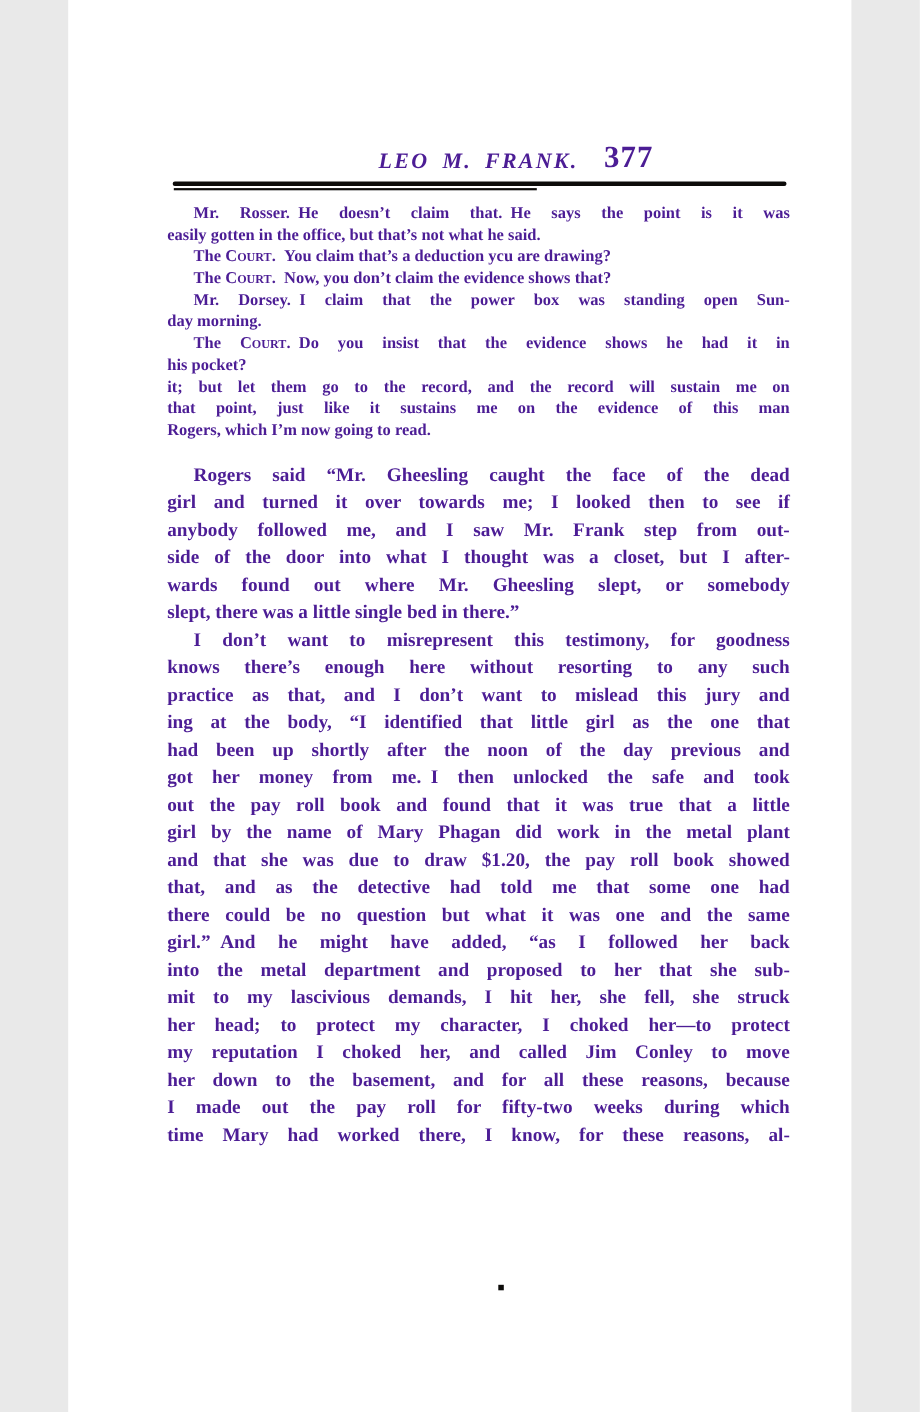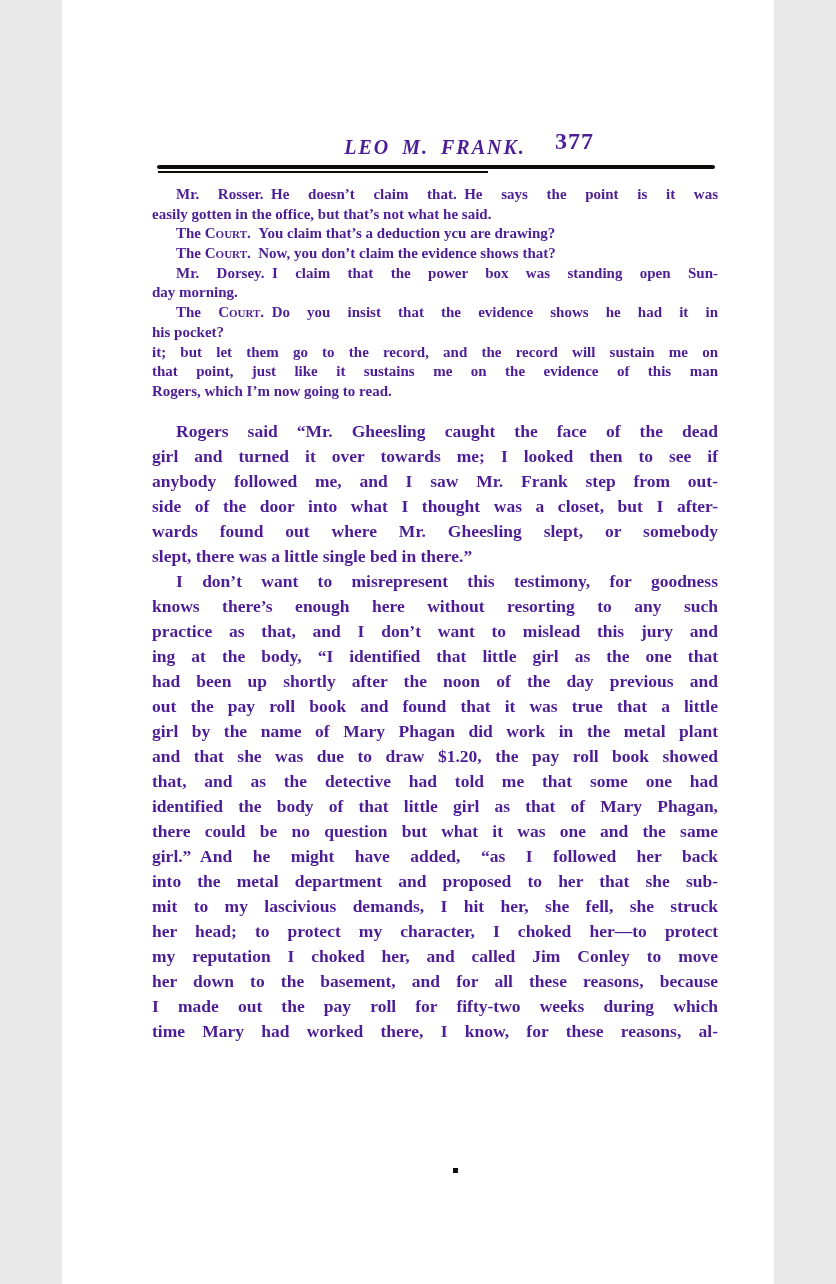--- a/index.html
+++ b/index.html
@@ -16,21 +16,21 @@
   .running-title{
     position:absolute;top:136px;left:90px;width:566px;
     text-align:center;
     font-style:italic;
     font-size:20px;
     letter-spacing:2px;
     word-spacing:5px;
   }
   .page-number{
     position:absolute;top:128px;right:180px;
-    font-size:24px;
+    font-size:28px;
     letter-spacing:1px;
   }
   .rule{
     position:absolute;top:165px;left:95px;width:558px;height:4px;
     background:#0d0c0a;border-radius:2px;
   }
   .rule-thin{
     position:absolute;top:171px;left:96px;width:330px;height:2px;
     background:#0d0c0a;
   }
@@ -91,25 +91,25 @@
       <div class="tline"><span>girl and turned it over towards me; I looked then to see if</span></div>
       <div class="tline"><span>anybody followed me, and I saw Mr. Frank step from out-</span></div>
       <div class="tline"><span>side of the door into what I thought was a closet, but I after-</span></div>
       <div class="tline"><span>wards found out where Mr. Gheesling slept, or somebody</span></div>
       <div class="tline last"><span>slept, there was a little single bed in there.”</span></div>
       <div class="tline first"><span>I don’t want to misrepresent this testimony, for goodness</span></div>
       <div class="tline"><span>knows there’s enough here without resorting to any such</span></div>
       <div class="tline"><span>practice as that, and I don’t want to mislead this jury and</span></div>
       <div class="tline"><span>ing at the body, “I identified that little girl as the one that</span></div>
       <div class="tline"><span>had been up shortly after the noon of the day previous and</span></div>
+      <div class="tline"><span>got her money from me. I then unlocked the safe and took</span></div>
       <div class="tline"><span>out the pay roll book and found that it was true that a little</span></div>
       <div class="tline"><span>girl by the name of Mary Phagan did work in the metal plant</span></div>
       <div class="tline"><span>and that she was due to draw $1.20, the pay roll book showed</span></div>
       <div class="tline"><span>that, and as the detective had told me that some one had</span></div>
-      <div class="tline"><span>identified the body of that little girl as that of Mary Phagan,</span></div>
       <div class="tline"><span>there could be no question but what it was one and the same</span></div>
       <div class="tline"><span>girl.” And he might have added, “as I followed her back</span></div>
       <div class="tline"><span>into the metal department and proposed to her that she sub-</span></div>
       <div class="tline"><span>mit to my lascivious demands, I hit her, she fell, she struck</span></div>
       <div class="tline"><span>her head; to protect my character, I choked her—to protect</span></div>
       <div class="tline"><span>my reputation I choked her, and called Jim Conley to move</span></div>
       <div class="tline"><span>her down to the basement, and for all these reasons, because</span></div>
       <div class="tline"><span>I made out the pay roll for fifty-two weeks during which</span></div>
       <div class="tline"><span>time Mary had worked there, I know, for these reasons, al-</span></div>
     </div>

